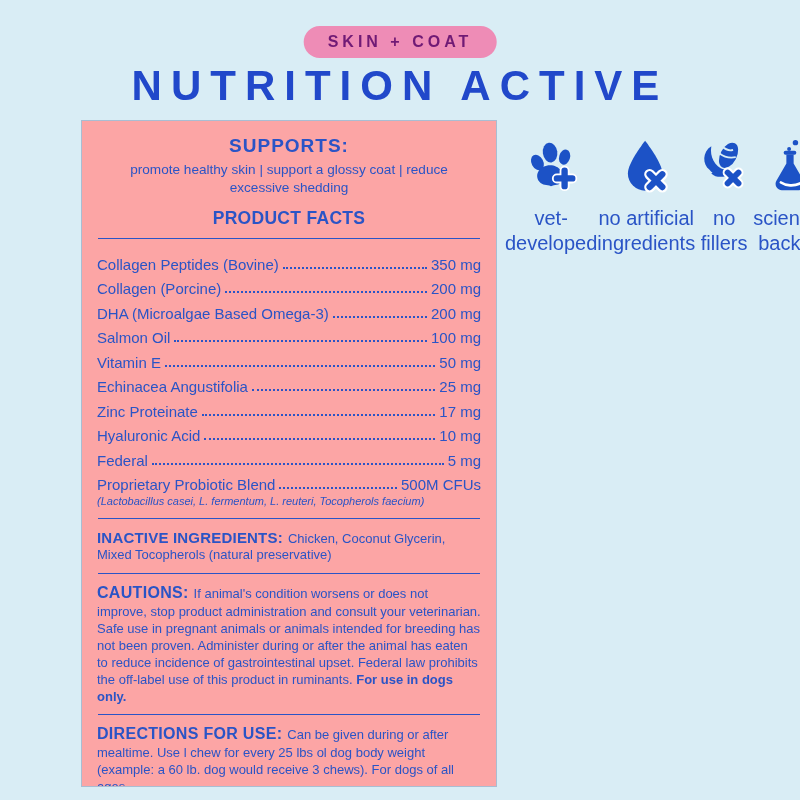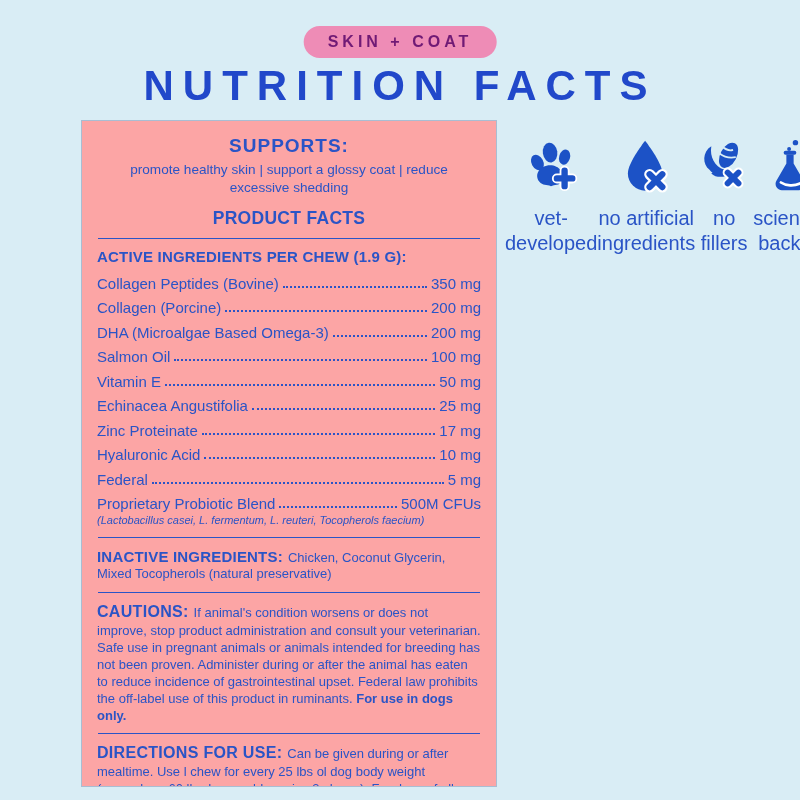--- a/index.html
+++ b/index.html
@@ -43,28 +43,27 @@
 </style>
 </head>
 <body>
 
 <div class="page">
 
   <div class="badge">
     <span>SKIN + COAT</span>
   </div>
 
-  <div class="title">NUTRITION FACTS</div>
+  <div class="title">NUTRITION ACTIVE</div>
 
   <div class="card">
     <div class="supports-heading">SUPPORTS:</div>
     <div class="supports-text">promote healthy skin | support a glossy coat | reduce excessive shedding</div>
     <div class="product-facts">PRODUCT FACTS</div>
     <hr class="rule">
-    <div class="active-heading">ACTIVE INGREDIENTS PER CHEW (1.9 G):</div>
 
     <div class="ingredients">
 
         <div class="ing-row">
           <span class="ing-name">Collagen Peptides (Bovine)</span>
           <span class="dots"></span>
           <span class="ing-amt">350 mg</span>
         </div>
 
         <div class="ing-row">

